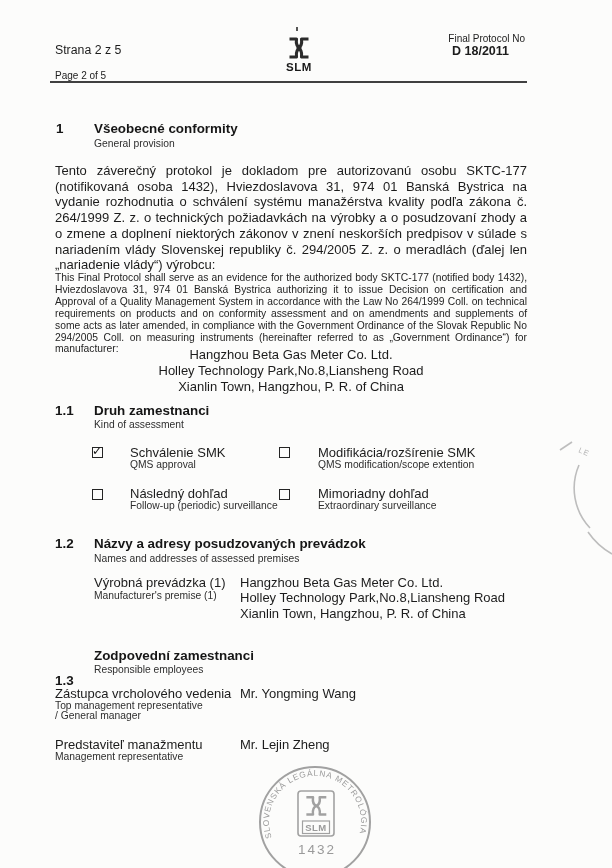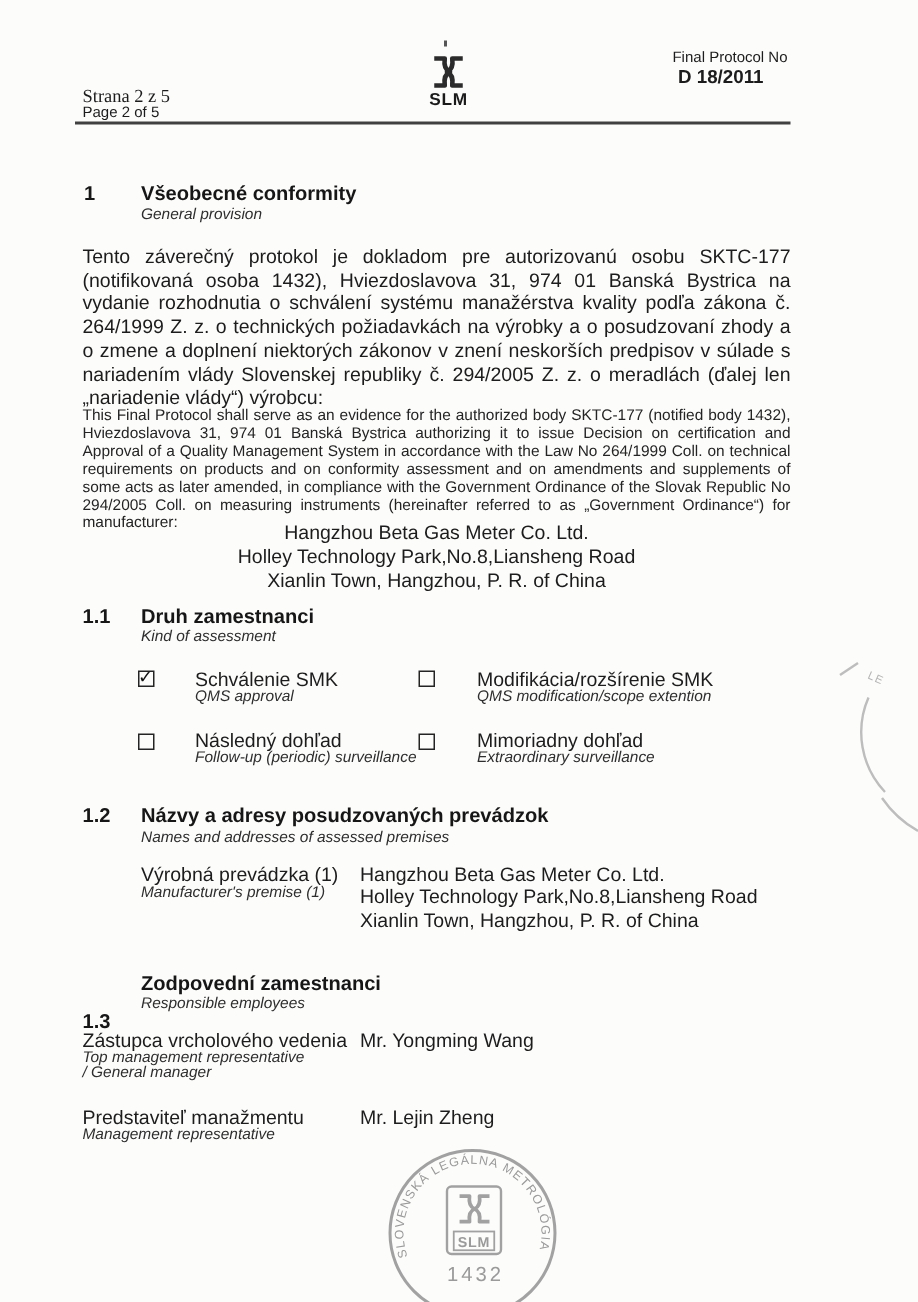--- a/index.html
+++ b/index.html
@@ -5,21 +5,21 @@
   html,body{margin:0;padding:0;background:#e8e8e8;}
   #page{
     position:relative;width:612px;height:868px;margin:0 auto;
     background:#fcfcfb;overflow:hidden;
     font-family:"Liberation Sans","DejaVu Sans",sans-serif;
     color:#1c1c1c;
   }
   .abs{position:absolute;}
   .it{}
   .b{font-weight:bold;}
-  .sub{font-style:italic;font-size:10.3px;color:#2e2e2e;line-height:10.5px;}
+  .sub{font-size:10.3px;color:#2e2e2e;line-height:10.5px;}
   .t12{font-size:12.3px;line-height:13px;}
   .t13{font-size:13px;line-height:15.6px;}
   .h13{font-size:13.4px;font-weight:bold;line-height:14px;color:#161616;}
   .rule{background:#404040;height:2.4px;}
   .just{text-align:justify;}
   .ctr{text-align:center;}
   .rt{text-align:right;}
   .checkbox{
     width:11px;height:11px;border:1.6px solid #242424;box-sizing:border-box;
     position:absolute;background:#fcfcfb;
@@ -29,21 +29,21 @@
     position:absolute;left:-1px;top:-4px;
     font-size:12px;font-weight:bold;color:#111;
   }
   svg text{font-family:"Liberation Sans","DejaVu Sans",sans-serif;}
 </style>
 </head>
 <body>
 
 <div id="page">
 
-  <div class="abs t12" style="left:55px;top:58px;font-family:Liberation Serif, serif;">Strana 2 z 5</div>
+  <div class="abs t12" style="left:55px;top:44px;">Strana 2 z 5</div>
   <div class="abs it" style="left:55px;top:70px;font-size:10px;">Page 2 of 5</div>
 
   <div class="abs" style="left:284px;top:27px;width:30px;height:54px;">
     <div class="abs" style="left:12px;top:0px;width:2px;height:4px;background:#555;"></div>
     <svg class="abs" style="left:3px;top:9px;" width="24" height="24" viewBox="0 0 24 24">
       <path d="M2.5,3 L9.5,3 C8.8,8 10.2,10.8 13,12 C10.2,13.2 8.8,16 9.5,21 L2.5,21" fill="none" stroke="#2b2b2b" stroke-width="3.1" stroke-linejoin="round" stroke-linecap="butt"></path>
       <path d="M21.5,3 L14.5,3 C15.2,8 13.8,10.8 11,12 C13.8,13.2 15.2,16 14.5,21 L21.5,21" fill="none" stroke="#2b2b2b" stroke-width="3.1" stroke-linejoin="round" stroke-linecap="butt"></path>
     </svg>
     <div class="abs b ctr" style="left:0;top:34px;width:30px;font-size:11.5px;letter-spacing:0.5px;color:#1a1a1a;">SLM</div>
   </div>

